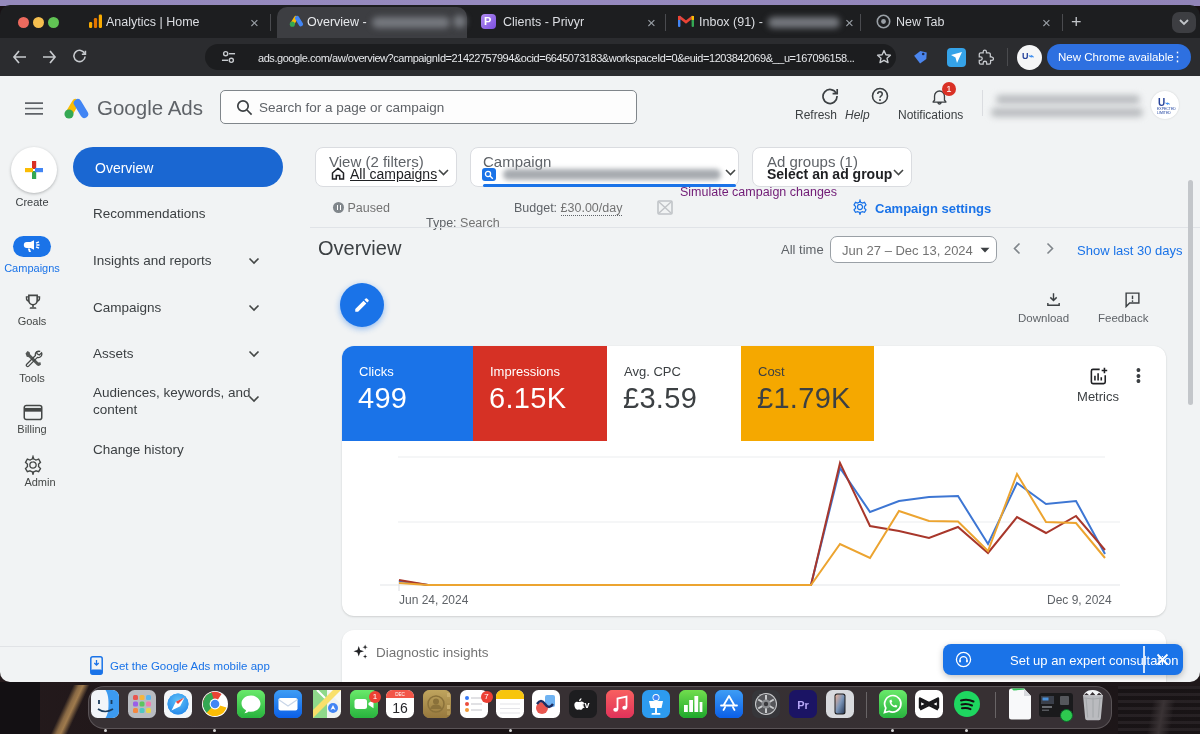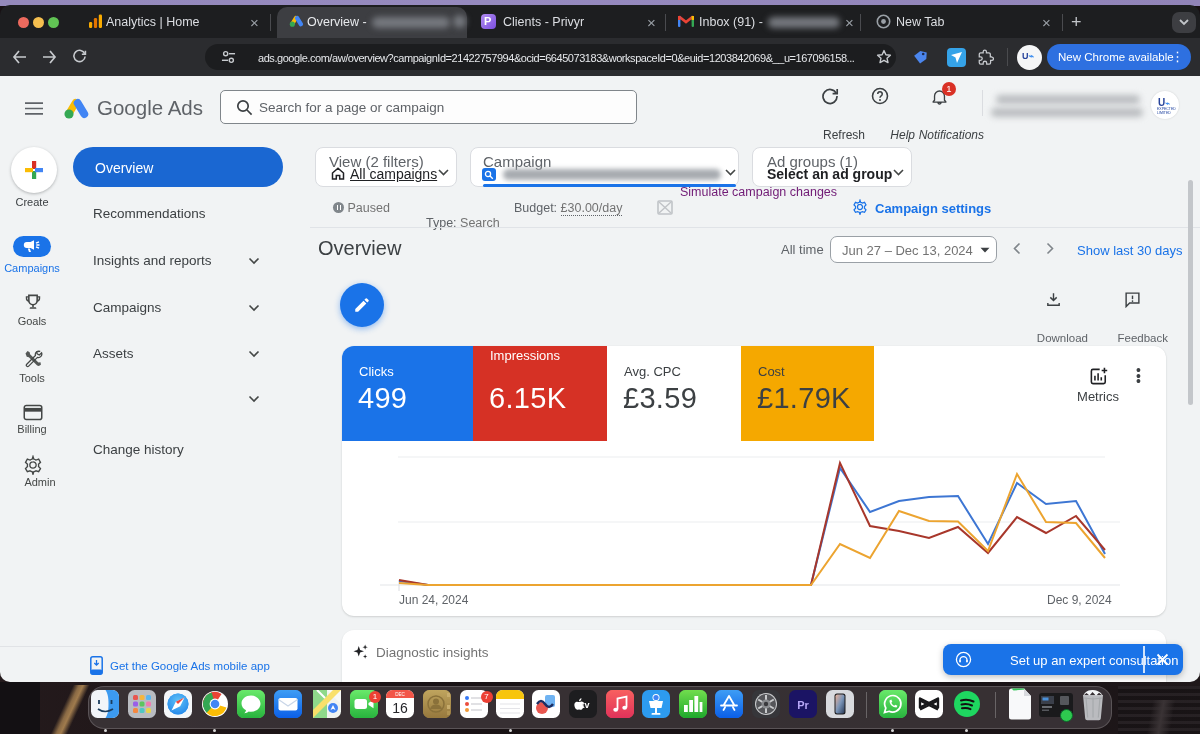--- a/index.html
+++ b/index.html
@@ -18,21 +18,21 @@
 .blurblob { background:#76797f; filter:blur(3px); border-radius:6px; }
 
 #urlpill { left:205px; top:44px; width:691px; height:26px; background:#1c1d1f; border-radius:13px; }
 #urltext { left:258px; top:51.5px; font-size:11px; color:#e6e8eb; letter-spacing:-0.45px; width:604px; overflow:hidden; white-space:nowrap; }
 #newchrome { left:1047px; top:44px; width:144px; height:26px; background:#2e70e0; border-radius:13px; color:#fff; font-size:12px; }
 
 #page { left:0; top:76px; width:1200px; height:606px; background:#f1f3f4; border-radius:0 0 10px 10px; overflow:hidden; }
 .g { color:#5f6368; }
 .d { color:#737373; }
 #searchbox { left:220px; top:14px; width:417px; height:34px; background:#fdfdfd; border:1px solid #80868b; border-radius:5px; }
-.hicon-label { font-size:12px; color:#3c4043; text-align:right;margin-top:20px; }
+.hicon-label { font-size:12px; color:#3c4043; text-align:left; }
 
 .rail-label { font-size:11px; color:#444746; text-align:center; width:64px; left:0; }
 
 .nav-item { font-size:13.5px; color:#3c4043; left:93px; }
 
 .dropbox { background:#fff; border:1px solid #dadce0; border-radius:8px; height:40px; top:71px; }
 .droplabel { font-size:15px; color:#5f6368; }
 .dropval { font-size:14px; color:#202124; }
 
 #card1 { left:342px; top:270px; width:824px; height:270px; background:#fff; border-radius:12px; box-shadow:0 1px 2px rgba(60,64,67,.18), 0 0 1px rgba(60,64,67,.1); }
@@ -188,21 +188,21 @@
       <circle cx="12" cy="12" r="10" fill="none" stroke="#3c4043" stroke-width="2.1"></circle>
       <path d="M9 9.3 a3 3 0 1 1 4.6 2.5 c-1 .7-1.6 1.2-1.6 2.4" fill="none" stroke="#3c4043" stroke-width="2.1"></path>
       <circle cx="12" cy="17.4" r="1.3" fill="#3c4043"></circle>
     </svg>
   <div class="abs hicon-label" style="left:845px;top:32px;width:70px;font-style:italic;">Help</div>
 
   <svg class="abs" style="left:931px;top:12px;" width="17" height="18" viewBox="0 0 24 24">
       <path d="M12 22a2.2 2.2 0 0 0 2.2-2.2h-4.4A2.2 2.2 0 0 0 12 22zm7-5.5v-6a7 7 0 0 0-14 0v6l-1.8 1.8v1h17.6v-1z" fill="none" stroke="#3c4043" stroke-width="1.9"></path>
     </svg>
   <div class="abs" style="left:942px;top:6px;width:14px;height:14px;border-radius:50%;background:#d93025;color:#fff;font-size:9.5px;text-align:center;line-height:14px;">1</div>
-  <div class="abs hicon-label" style="left:898px;top:32px;width:86px;font-style:italic;">Notifications</div>
+  <div class="abs hicon-label" style="left:898px;top:32px;width:86px;">Notifications</div>
   <div class="abs" style="left:982px;top:14px;width:1px;height:26px;background:#dadce0;"></div>
 
   <div class="abs blurblob" style="left:996px;top:19px;width:144px;height:9px;background:#b9bcbf;"></div>
   <div class="abs blurblob" style="left:991px;top:32px;width:152px;height:9px;background:#b9bcbf;"></div>
   <div class="abs" style="left:1151px;top:15px;width:28px;height:28px;border-radius:50%;background:#fff;box-shadow:0 0 2px rgba(0,0,0,.15);"></div>
   <div class="abs" style="left:1158px;top:21px;font-size:10px;font-weight:bold;color:#27439b;">U<span style="color:#3b8df0;font-size:8px;">⌁</span></div>
   <div class="abs" style="left:1157px;top:31px;font-size:3.5px;color:#1a3e9e;letter-spacing:0;">EXPECTED<br>LIMITED</div>
 
   <div class="abs" style="left:11px;top:71px;width:46px;height:46px;border-radius:50%;background:#fff;box-shadow:0 1px 3px rgba(60,64,67,.35);"></div>
   <svg class="abs" style="left:24px;top:84px;" width="20" height="20" viewBox="0 0 20 20">
@@ -254,20 +254,21 @@
       <path d="M1.5 1.5 L6 6 L10.5 1.5" stroke="#444746" stroke-width="1.6" fill="none"></path>
     </svg>
   <div class="abs nav-item" style="top:224px;">Campaigns</div>
   <svg class="abs chevd" style="left:248px;top:228px;" width="12" height="8" viewBox="0 0 12 8">
       <path d="M1.5 1.5 L6 6 L10.5 1.5" stroke="#444746" stroke-width="1.6" fill="none"></path>
     </svg>
   <div class="abs nav-item" style="top:270px;">Assets</div>
   <svg class="abs chevd" style="left:248px;top:274px;" width="12" height="8" viewBox="0 0 12 8">
       <path d="M1.5 1.5 L6 6 L10.5 1.5" stroke="#444746" stroke-width="1.6" fill="none"></path>
     </svg>
+  <div class="abs nav-item" style="top:309px;line-height:16.5px;width:165px;">Audiences, keywords, and content</div>
   <svg class="abs chevd" style="left:248px;top:319px;" width="12" height="8" viewBox="0 0 12 8">
       <path d="M1.5 1.5 L6 6 L10.5 1.5" stroke="#444746" stroke-width="1.6" fill="none"></path>
     </svg>
   <div class="abs nav-item" style="top:366px;">Change history</div>
   <div class="abs" style="left:0px;top:570px;width:300px;height:1px;background:#e1e3e6;"></div>
   <svg class="abs" style="left:90px;top:580px;" width="13" height="19" viewBox="0 0 13 19">
       <rect x="0.8" y="0.8" width="11.4" height="17.4" rx="2" fill="none" stroke="#1a73e8" stroke-width="1.5"></rect>
       <rect x="0.8" y="13.5" width="11.4" height="4.7" rx="1.5" fill="#1a73e8"></rect>
       <path d="M6.5 4 v5 M4.3 7 l2.2 2.2 L8.7 7" stroke="#1a73e8" stroke-width="1.3" fill="none"></path>
     </svg>
@@ -352,21 +353,21 @@
   <div class="abs hicon-label" style="left:1098px;top:236px;width:70px;font-size:11.5px;color:#5f6368;">Feedback</div>
 
   <div class="abs" style="left:1188px;top:104px;width:5px;height:225px;background:#c3c6ca;border-radius:3px;"></div>
 
   <div id="card1" class="abs"></div>
   <div class="abs mblock" style="left:342px;top:270px;width:131px;background:#1a73e8;border-radius:12px 0 0 0;"></div>
   <div class="abs mblock" style="left:473px;top:270px;width:134px;background:#d63125;"></div>
   <div class="abs mblock" style="left:741px;top:270px;width:133px;background:#f5a800;"></div>
   <div class="abs mlabel" style="left:359px;top:288px;color:#fff;">Clicks</div>
   <div class="abs mval" style="left:358px;top:306px;color:#fff;">499</div>
-  <div class="abs mlabel" style="left:490px;top:272px;color:#fff;">Impressions</div>
+  <div class="abs mlabel" style="left:490px;top:288px;color:#fff;">Impressions</div>
   <div class="abs mval" style="left:489px;top:306px;color:#fff;">6.15K</div>
   <div class="abs mlabel" style="left:624px;top:288px;color:#3c4043;">Avg. CPC</div>
   <div class="abs mval" style="left:623px;top:306px;color:#3c4043;">£3.59</div>
   <div class="abs mlabel" style="left:758px;top:288px;color:#3c4043;">Cost</div>
   <div class="abs mval" style="left:757px;top:306px;color:#3c4043;">£1.79K</div>
 
   <svg class="abs" style="left:1089px;top:291px;" width="19" height="19" viewBox="0 0 24 24">
       <path d="M20.5 10.5 V19 a2 2 0 0 1-2 2 H5 a2 2 0 0 1-2-2 V5 a2 2 0 0 1 2-2 h8.5" fill="none" stroke="#202124" stroke-width="2"></path>
       <path d="M7.5 17 v-6 M11.5 17 v-9 M15.5 17 v-4" stroke="#202124" stroke-width="2"></path>
       <path d="M19.5 1 v7 M16 4.5 h7" stroke="#202124" stroke-width="2"></path>

